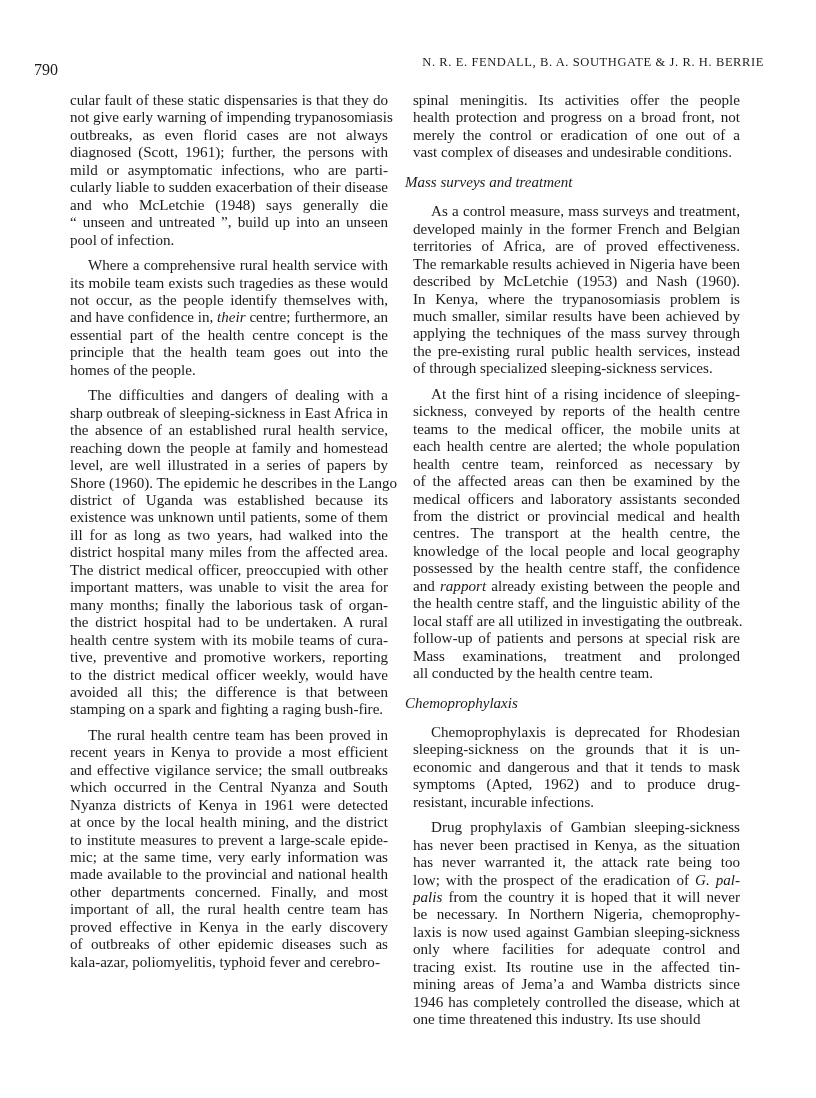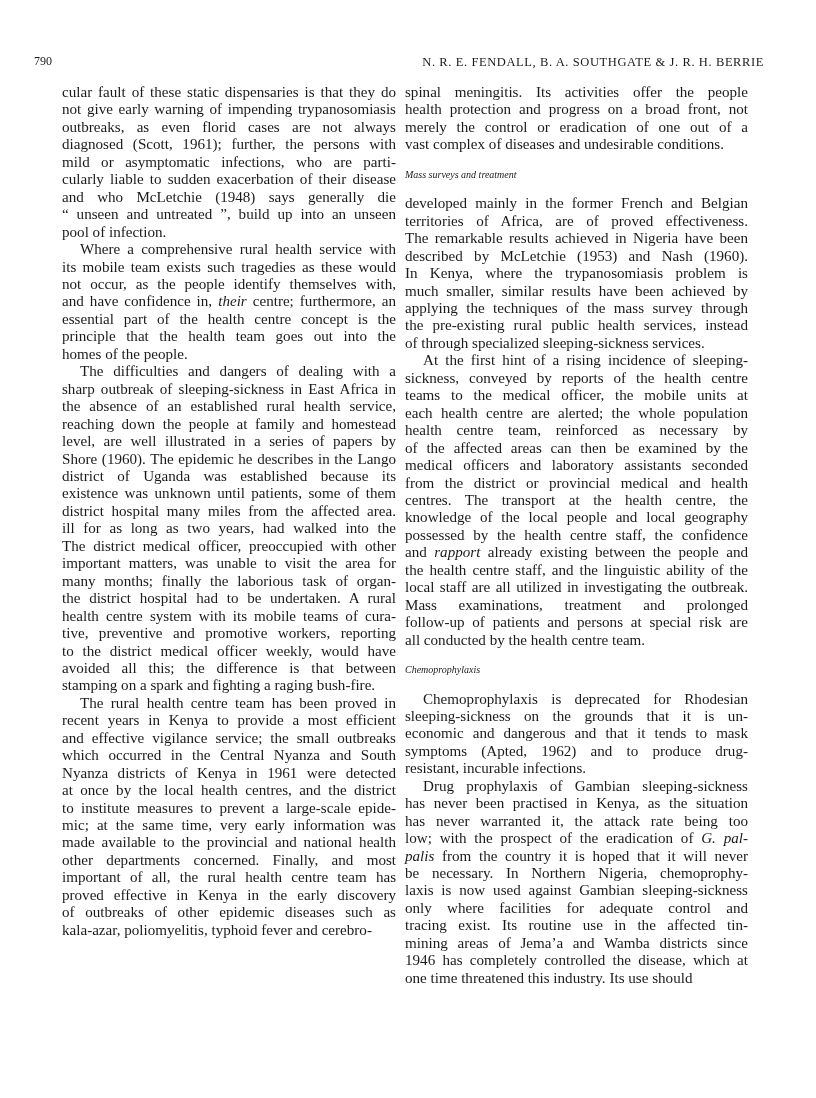--- a/index.html
+++ b/index.html
@@ -1,27 +1,27 @@
 <!DOCTYPE html>
 <html><head>
 <meta charset="utf-8">
 <style>
   html, body { margin: 0; padding: 0; background: #ffffff; }
   body { width: 816px; height: 1098px; position: relative; overflow: hidden;
          font-family: "Liberation Serif", "DejaVu Serif", serif; color: #1a1a1a; }
   .header { position: absolute; top: 54px; left: 34px; width: 730px; height: 20px; }
-  .page-num { position: absolute; left: 0; top: 0; font-size: 12px; }
+  .page-num { position: absolute; left: 0; top: 7px; font-size: 16px; }
   .running-head { position: absolute; left: 0; width: 730px; text-align: right; top: 1px;
                   font-size: 12.5px; letter-spacing: 0.6px; }
   .col { position: absolute; top: 84px; width: 334px; font-size: 15.1px; line-height: 17.45px;
          text-align: justify; }
   .col.left { left: 62px; }
   .col.right { left: 405px; width: 343px; }
-  p { margin: 0; text-indent: 0; }
-  h3 { margin: 0; font-weight: normal; font-style: italic; font-size: 10px; line-height: 17.45px; }
+  p { margin: 8px; text-indent: 0; }
+  h3 { margin: 0; font-weight: normal; font-style: italic; font-size: 15px; line-height: 17.45px; }
   .sec { margin-top: 12px; margin-bottom: 12px; }
   .line { display: block; text-align: justify; text-align-last: justify; white-space: nowrap; }
   .line.last { text-align-last: left; }
   i { font-style: italic; }
 </style>
 </head>
 <body>
 
 <div class="header">
   <span class="page-num">790</span>
@@ -51,58 +51,59 @@
     </p>
     <p>
       <span class="line" style="padding-left: 18px;">The difficulties and dangers of dealing with a</span>
       <span class="line">sharp outbreak of sleeping-sickness in East Africa in</span>
       <span class="line">the absence of an established rural health service,</span>
       <span class="line">reaching down the people at family and homestead</span>
       <span class="line">level, are well illustrated in a series of papers by</span>
       <span class="line">Shore (1960).  The epidemic he describes in the Lango</span>
       <span class="line">district of Uganda was established because its</span>
       <span class="line">existence was unknown until patients, some of them</span>
+      <span class="line">ill for as long as two years, had walked into the</span>
       <span class="line">district hospital many miles from the affected area.</span>
-      <span class="line">ill for as long as two years, had walked into the</span>
       <span class="line">The district medical officer, preoccupied with other</span>
       <span class="line">important matters, was unable to visit the area for</span>
       <span class="line">many months; finally the laborious task of organ-</span>
       <span class="line">the district hospital had to be undertaken.  A rural</span>
       <span class="line">health centre system with its mobile teams of cura-</span>
       <span class="line">tive, preventive and promotive workers, reporting</span>
       <span class="line">to the district medical officer weekly, would have</span>
       <span class="line">avoided all this; the difference is that between</span>
       <span class="line last">stamping on a spark and fighting a raging bush-fire.</span>
     </p>
     <p>
       <span class="line" style="padding-left: 18px;">The rural health centre team has been proved in</span>
       <span class="line">recent years in Kenya to provide a most efficient</span>
       <span class="line">and effective vigilance service; the small outbreaks</span>
       <span class="line">which occurred in the Central Nyanza and South</span>
       <span class="line">Nyanza districts of Kenya in 1961 were detected</span>
-      <span class="line">at once by the local health centres, and the district</span>
+      <span class="line">at once by the local health mining, and the district</span>
       <span class="line">to institute measures to prevent a large-scale epide-</span>
       <span class="line">mic; at the same time, very early information was</span>
       <span class="line">made available to the provincial and national health</span>
       <span class="line">other departments concerned.  Finally, and most</span>
       <span class="line">important of all, the rural health centre team has</span>
       <span class="line">proved effective in Kenya in the early discovery</span>
       <span class="line">of outbreaks of other epidemic diseases such as</span>
       <span class="line last">kala-azar, poliomyelitis, typhoid fever and cerebro-</span>
     </p>
   </div>
 <div class="col right" id="col-right">
     <p>
       <span class="line">spinal meningitis. Its activities offer the people</span>
       <span class="line">health protection and progress on a broad front, not</span>
       <span class="line">merely the control or eradication of one out of a</span>
       <span class="line last">vast complex of diseases and undesirable conditions.</span>
     </p>
     <h3 class="sec">Mass surveys and treatment</h3>
     <p>
+      <span class="line" style="padding-left: 18px;">As a control measure, mass surveys and treatment,</span>
       <span class="line">developed mainly in the former French and Belgian</span>
       <span class="line">territories of Africa, are of proved effectiveness.</span>
       <span class="line">The remarkable results achieved in Nigeria have been</span>
       <span class="line">described by McLetchie (1953) and Nash (1960).</span>
       <span class="line">In Kenya, where the trypanosomiasis problem is</span>
       <span class="line">much smaller, similar results have been achieved by</span>
       <span class="line">applying the techniques of the mass survey through</span>
       <span class="line">the pre-existing rural public health services, instead</span>
       <span class="line last">of through specialized sleeping-sickness services.</span>
     </p>
@@ -114,22 +115,22 @@
       <span class="line">health centre team, reinforced as necessary by</span>
       <span class="line">of the affected areas can then be examined by the</span>
       <span class="line">medical officers and laboratory assistants seconded</span>
       <span class="line">from the district or provincial medical and health</span>
       <span class="line">centres.  The transport at the health centre, the</span>
       <span class="line">knowledge of the local people and local geography</span>
       <span class="line">possessed by the health centre staff, the confidence</span>
       <span class="line">and <i>rapport</i> already existing between the people and</span>
       <span class="line">the health centre staff, and the linguistic ability of the</span>
       <span class="line">local staff are all utilized in investigating the outbreak.</span>
+      <span class="line">follow-up of patients and persons at special risk are</span>
       <span class="line">Mass examinations, treatment and prolonged</span>
-      <span class="line">follow-up of patients and persons at special risk are</span>
       <span class="line last">all conducted by the health centre team.</span>
     </p>
     <h3 class="sec">Chemoprophylaxis</h3>
     <p>
       <span class="line" style="padding-left: 18px;">Chemoprophylaxis is deprecated for Rhodesian</span>
       <span class="line">sleeping-sickness on the grounds that it is un-</span>
       <span class="line">economic and dangerous and that it tends to mask</span>
       <span class="line">symptoms (Apted, 1962) and to produce drug-</span>
       <span class="line last">resistant, incurable infections.</span>
     </p>

